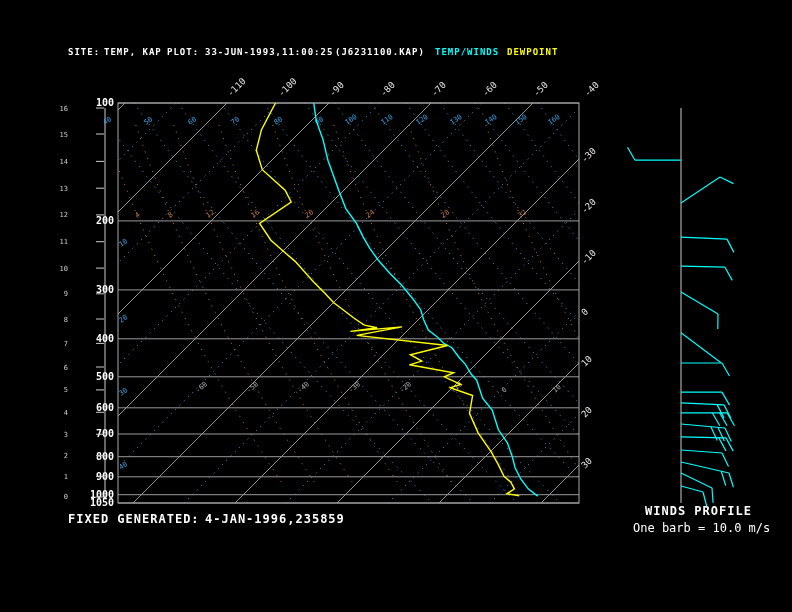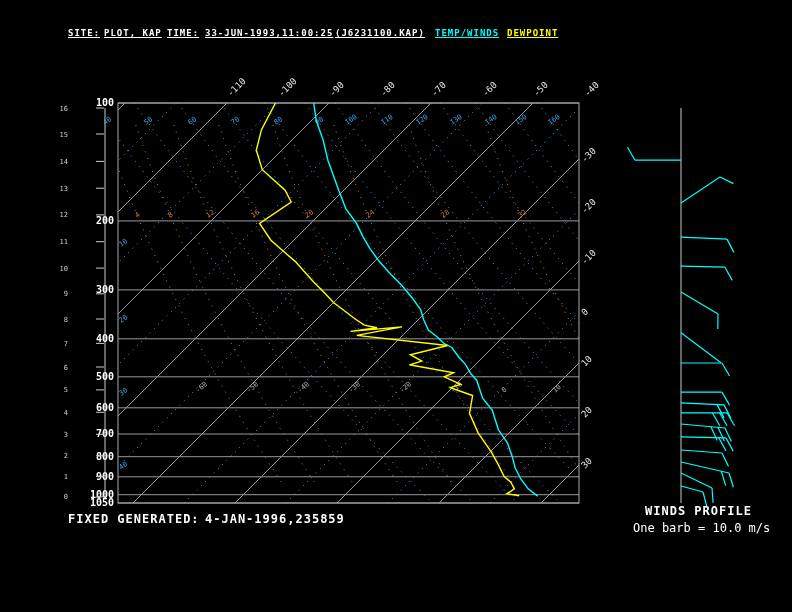--- a/index.html
+++ b/index.html
@@ -1,19 +1,19 @@
 <!DOCTYPE html>
 <html><head>
 <meta charset="utf-8">
 <style>
   html,body{margin:0;padding:0;background:#000;}
   #screen{position:relative;width:792px;height:612px;background:#000;overflow:hidden;
           font-family:"DejaVu Sans Mono", monospace;}
-  .hdr{position:absolute;top:28px;font-size:9px;font-weight:bold;letter-spacing:1px;
-       color:#fff;white-space:pre;text-decoration:underline;}
+  .hdr{position:absolute;top:47px;font-size:9px;font-weight:bold;letter-spacing:1px;
+       color:#fff;white-space:pre;}
   .ftr{position:absolute;font-size:12px;font-weight:bold;letter-spacing:1px;color:#fff;white-space:pre;}
   #skewt{position:absolute;left:0;top:0;}
   .cyan{color:#00ffff;text-align:right;}
   .yellow{color:#ffff00;}
 </style>
 </head>
 <body>
 
 <div id="screen">
 
@@ -209,22 +209,22 @@
       <line x1="681.0" y1="462.0" x2="729.0" y2="473.0" stroke="#00ffff" stroke-width="1.2"></line>
       <line x1="729.0" y1="473.0" x2="733.4" y2="487.3" stroke="#00ffff" stroke-width="1.2"></line>
       <line x1="721.3" y1="471.2" x2="725.7" y2="485.6" stroke="#00ffff" stroke-width="1.2"></line>
       <line x1="681.0" y1="473.0" x2="712.0" y2="488.0" stroke="#00ffff" stroke-width="1.2"></line>
       <line x1="712.0" y1="488.0" x2="713.1" y2="502.9" stroke="#00ffff" stroke-width="1.2"></line>
       <line x1="681.0" y1="486.0" x2="703.0" y2="492.0" stroke="#00ffff" stroke-width="1.2"></line>
       <line x1="703.0" y1="492.0" x2="706.8" y2="506.5" stroke="#00ffff" stroke-width="1.2"></line>
     </svg>
 
   <span class="hdr" style="left:68px">SITE:</span>
-  <span class="hdr" style="left:104px">PLOT, KAP</span>
-  <span class="hdr" style="left:167px">TIME:</span>
+  <span class="hdr" style="left:104px">TEMP, KAP</span>
+  <span class="hdr" style="left:167px">PLOT:</span>
   <span class="hdr" style="left:205px">33-JUN-1993,11:00:25</span>
   <span class="hdr" style="left:335px">(J6231100.KAP)</span>
   <span class="hdr cyan" style="left:435px">TEMP/WINDS</span>
   <span class="hdr yellow" style="left:507px">DEWPOINT</span>
 
   <span class="ftr" style="left:68px;top:512px">FIXED GENERATED:</span>
   <span class="ftr" style="left:205px;top:512px">4-JAN-1996,235859</span>
 
   <span class="ftr" style="left:645px;top:504px">WINDS PROFILE</span>
   <span class="ftr" style="left:633px;top:521px;font-size:12px;font-weight:normal;letter-spacing:0">One barb = 10.0 m/s</span>

